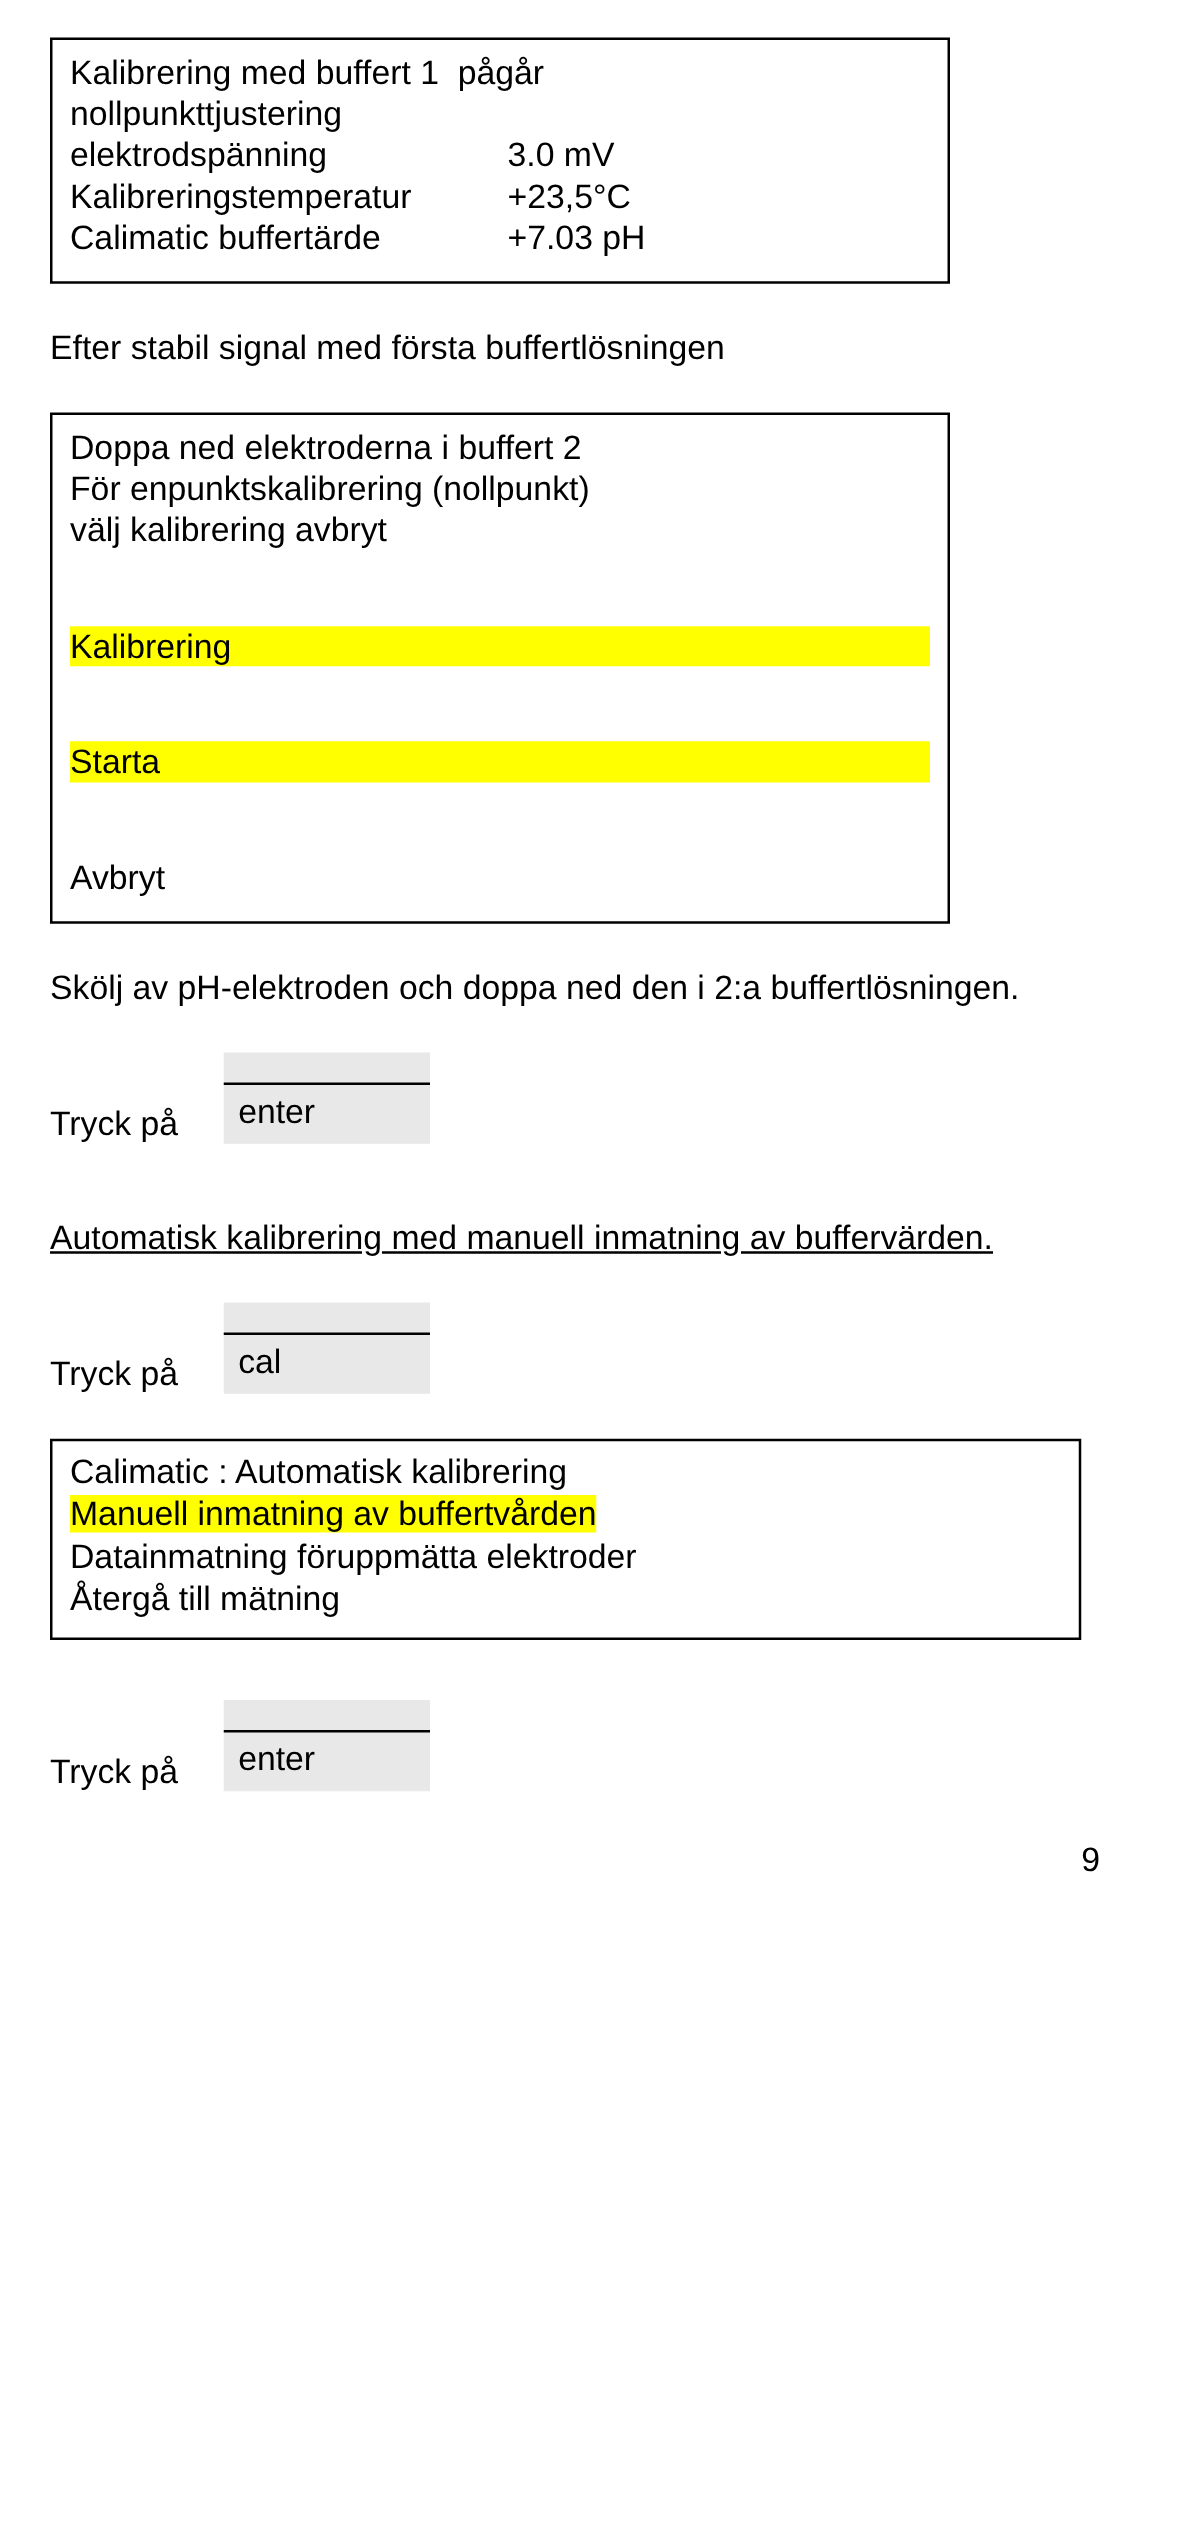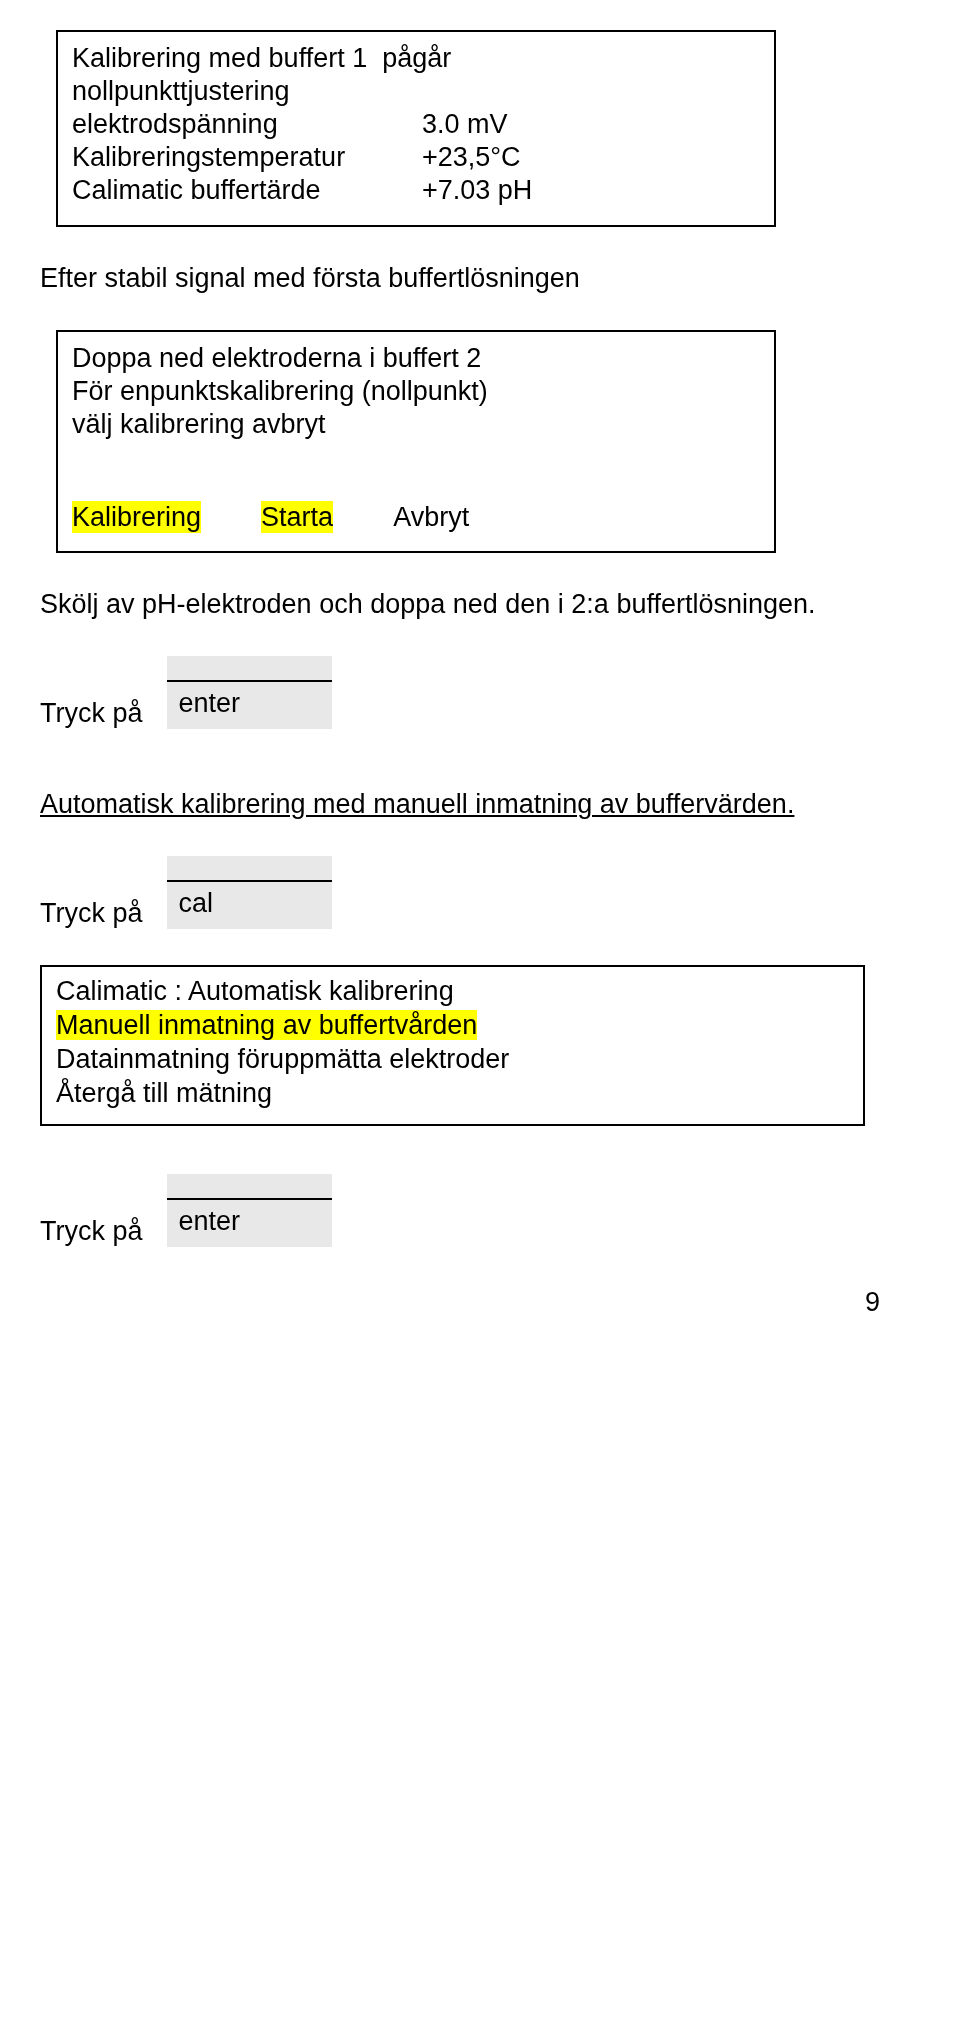--- a/index.html
+++ b/index.html
@@ -23,37 +23,36 @@
     display: flex;
   }
   .display-box .row .label {
     flex: 0 0 350px;
   }
   .display-box .row .val {
     flex: 0 0 auto;
   }
   .narrow-lines {
     line-height: 1.22;
-    margin-left: 16px;
   }
   .actions-row {
     display: flex;
     gap: 60px;
     margin-top: 28px;
   }
   .highlight {
     background: #ffff00;
   }
   .paragraph {
     margin: 17px 0 36px 0;
   }
   .press-row {
     display: flex;
     align-items: flex-end;
-    gap: 24px;
+    gap: 36px;
     margin-bottom: 60px;
   }
   .key {
     width: 165px;
     box-sizing: border-box;
     background: #e8e8e8;
   }
   .key .keycap {
     height: 24px;
     border-bottom: 2px solid #000;
@@ -103,21 +102,21 @@
   </div>
 </div>
 
 <p class="paragraph">Efter stabil signal med första buffertlösningen</p>
 
 <div class="display-box narrow-lines" style="">
   <div>Doppa ned elektroderna i buffert 2</div>
   <div>För enpunktskalibrering (nollpunkt)</div>
   <div>välj kalibrering avbryt</div>
   <div style="height:24px;"></div>
-  <div class="actions-row" style="margin-top:36px;">
+  <div class="actions-row" style="margin-top:36px;flex-direction:column;">
     <span class="highlight">Kalibrering</span>
     <span class="highlight">Starta</span>
     <span>Avbryt</span>
   </div>
 </div>
 
 <p class="paragraph">Skölj av pH-elektroden och doppa ned den i 2:a buffertlösningen.</p>
 
 <div class="press-row">
   <span>Tryck på</span>

